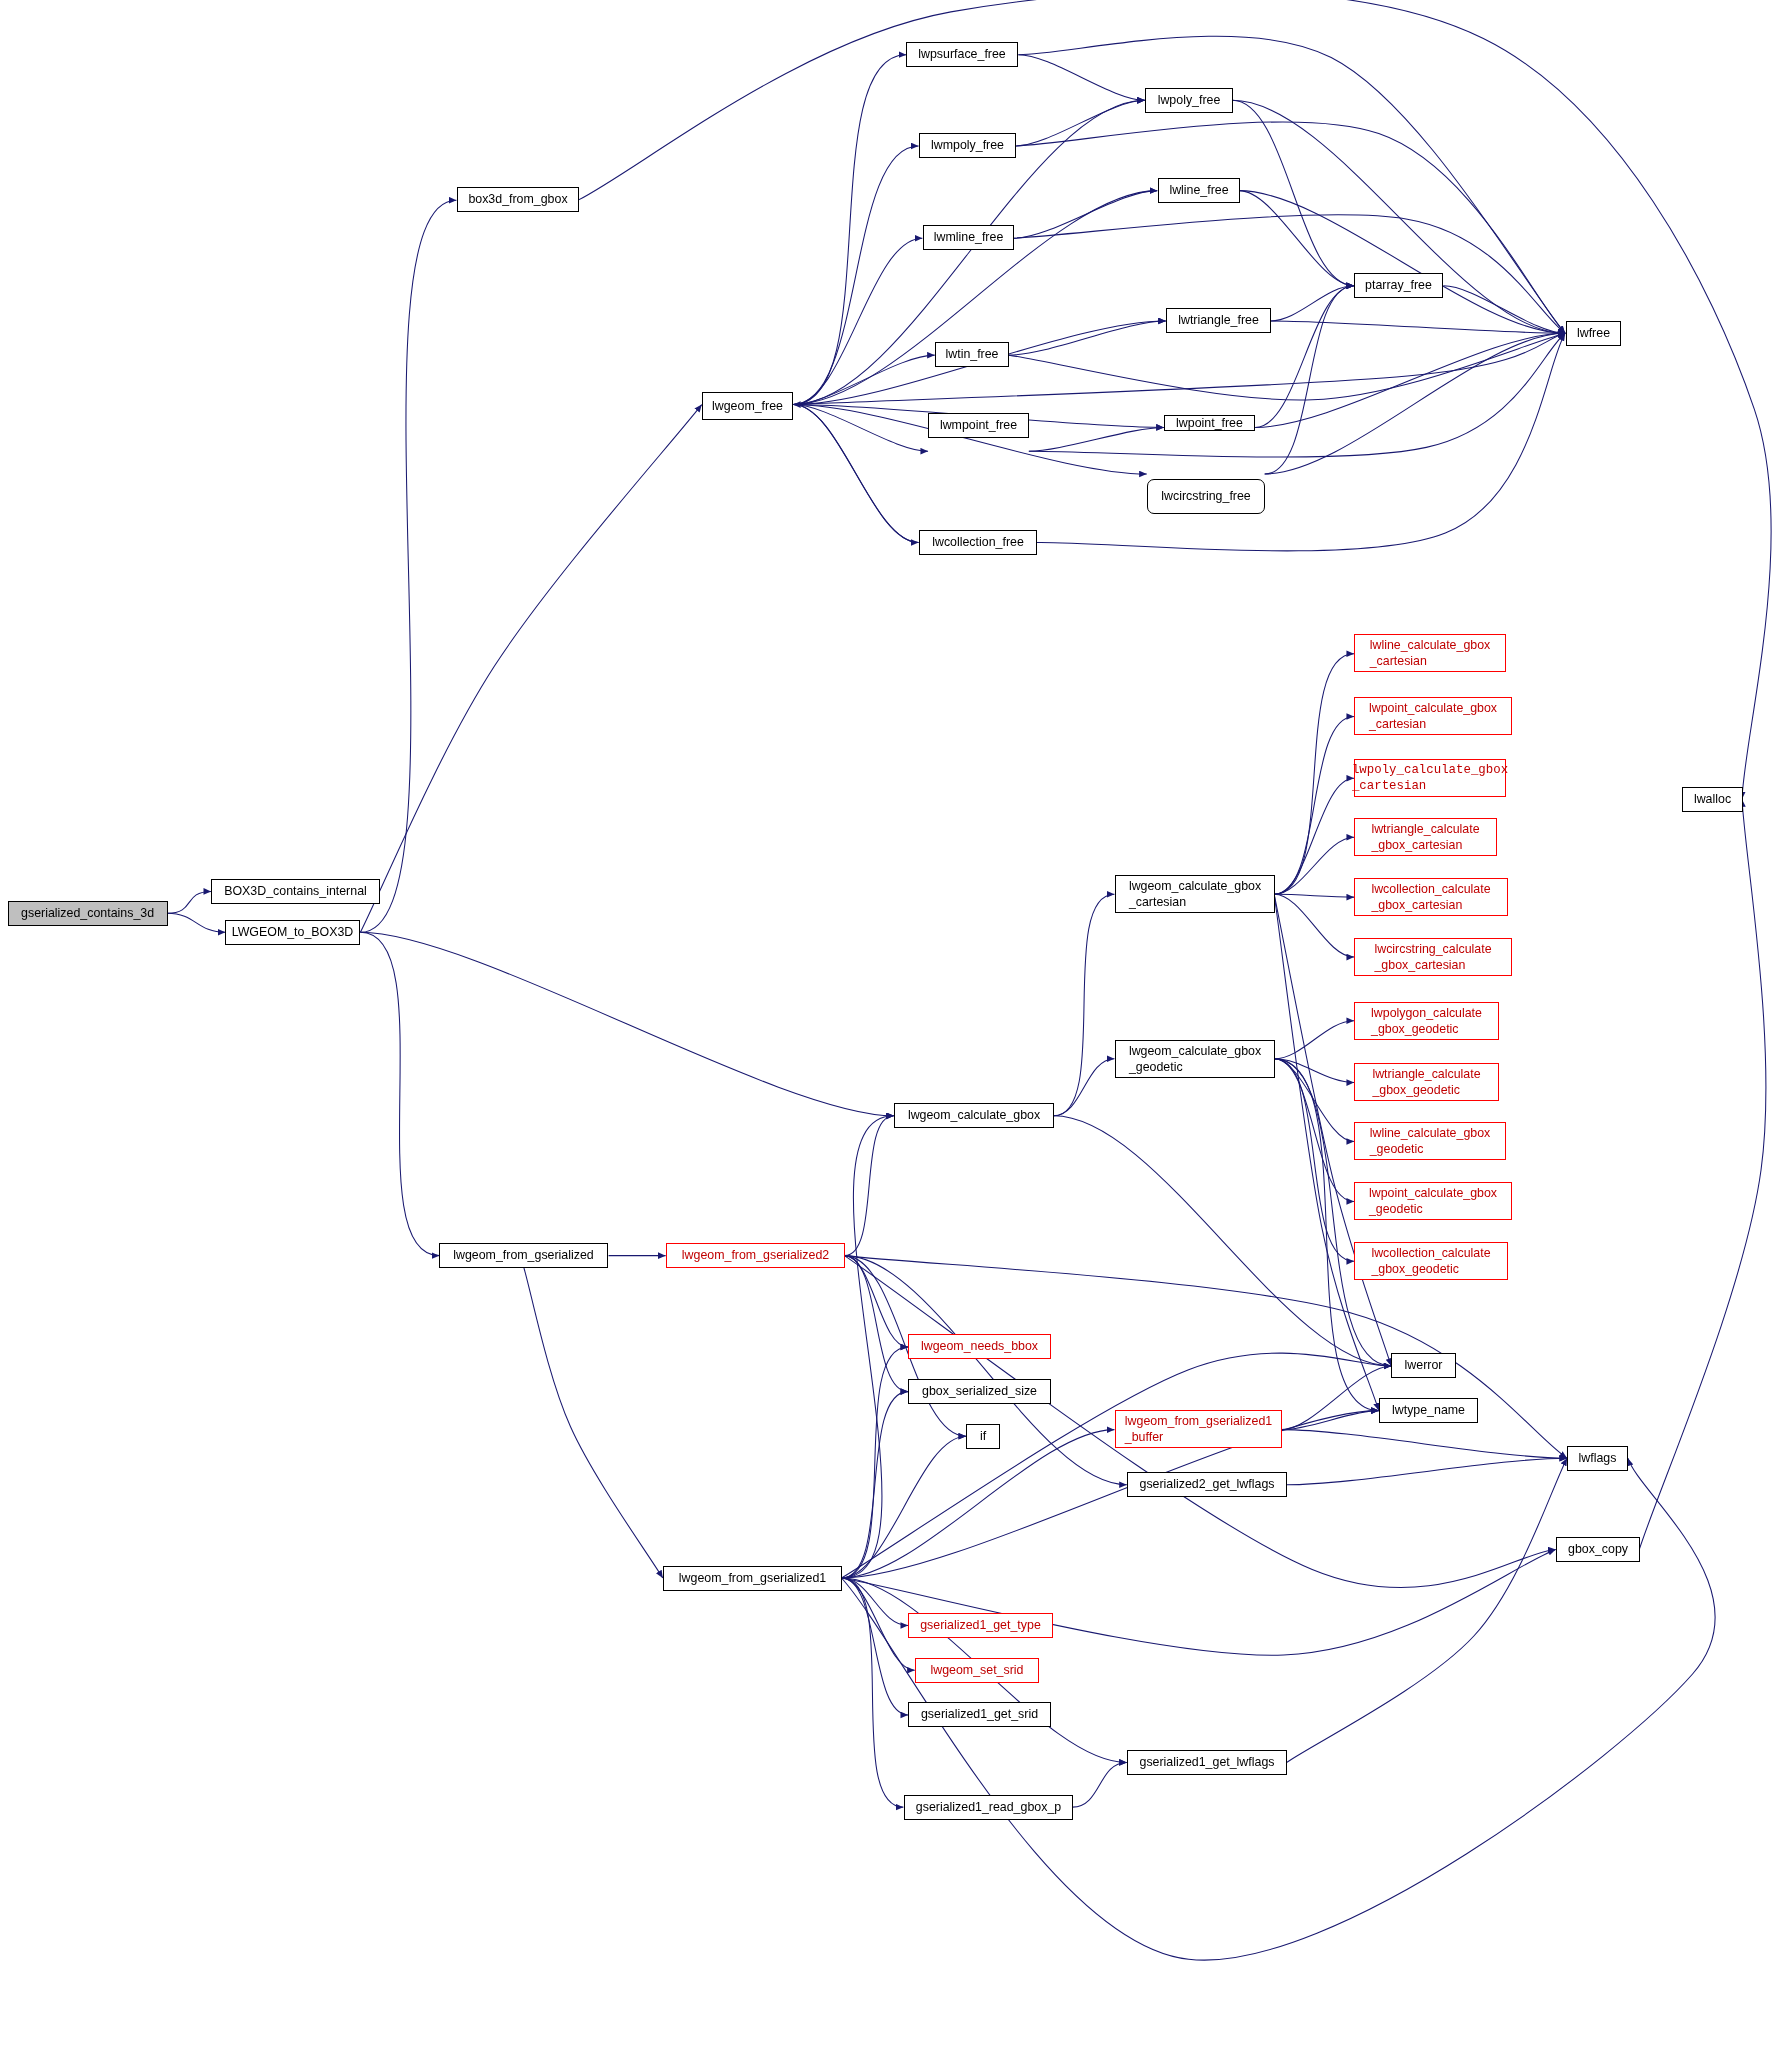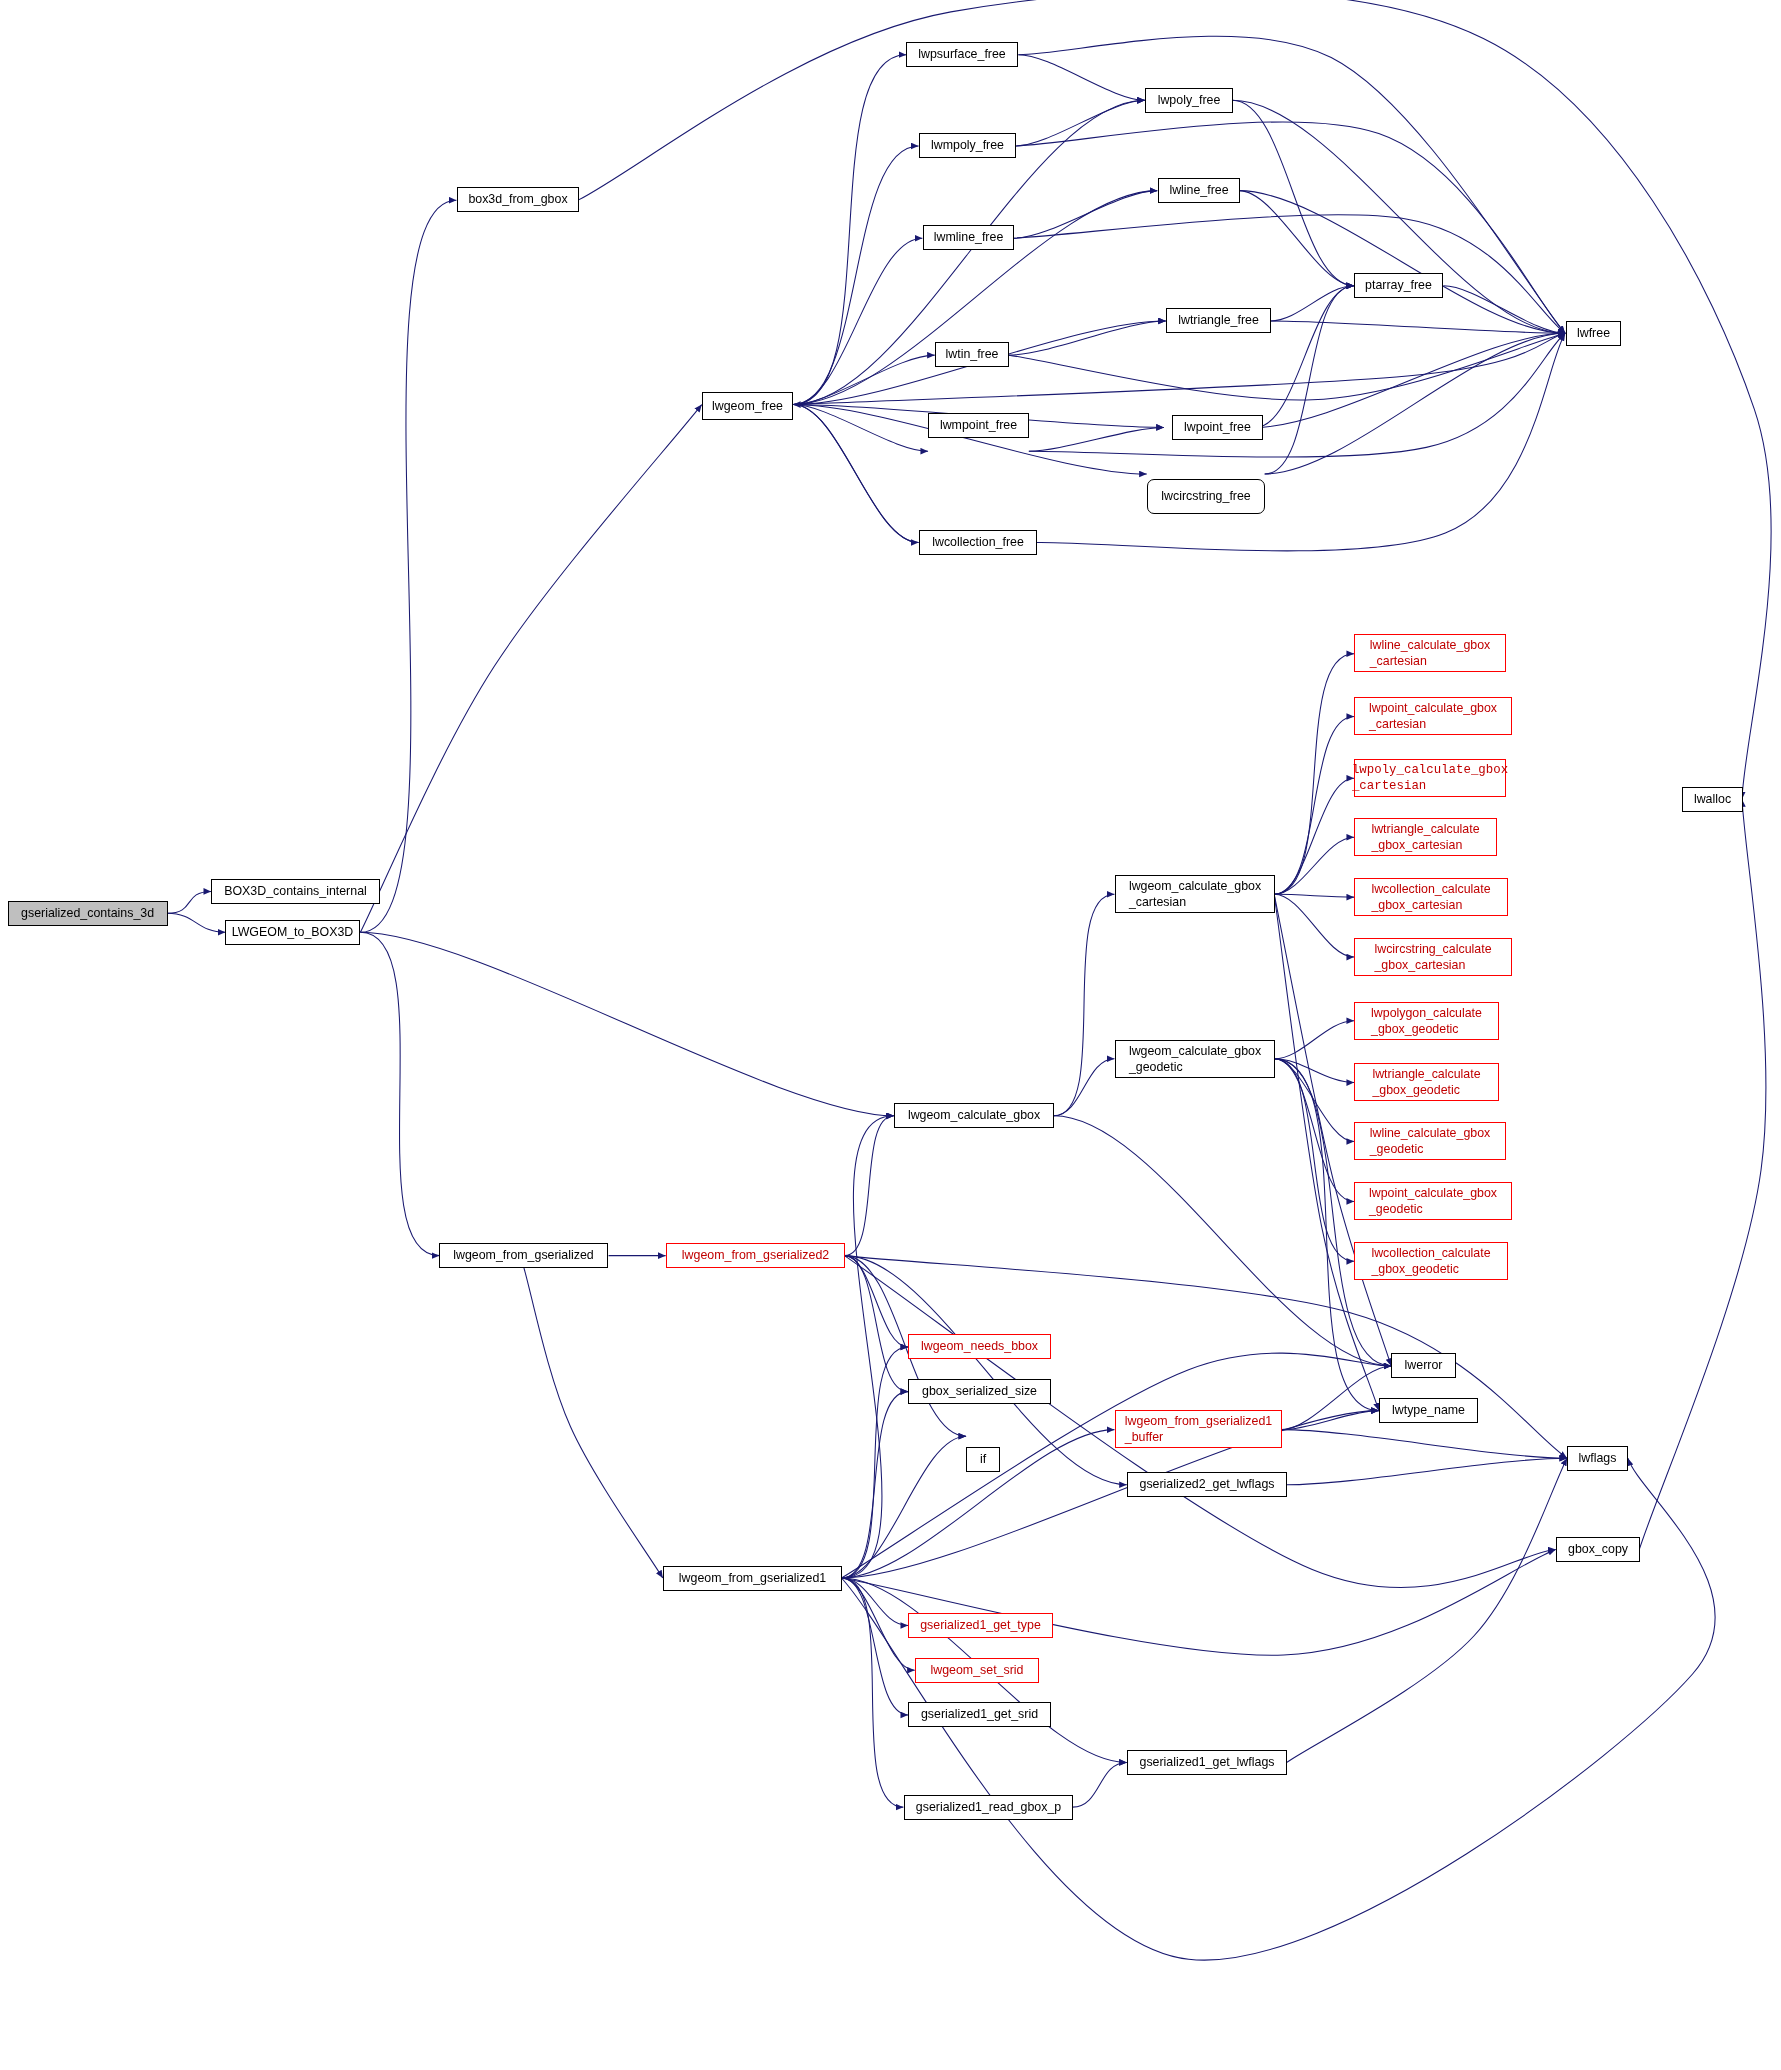--- a/index.html
+++ b/index.html
@@ -155,21 +155,21 @@
       <div class="node" style="left: 906px; top: 42px; width: 112px; height: 25px;">lwpsurface_free</div>
       <div class="node" style="left: 1145px; top: 88px; width: 88px; height: 25px;">lwpoly_free</div>
       <div class="node" style="left: 919px; top: 133px; width: 97px; height: 25px;">lwmpoly_free</div>
       <div class="node" style="left: 1158px; top: 178px; width: 82px; height: 25px;">lwline_free</div>
       <div class="node" style="left: 923px; top: 225px; width: 91px; height: 25px;">lwmline_free</div>
       <div class="node" style="left: 1354px; top: 273px; width: 89px; height: 25px;">ptarray_free</div>
       <div class="node" style="left: 1166px; top: 308px; width: 105px; height: 25px;">lwtriangle_free</div>
       <div class="node" style="left: 935px; top: 342px; width: 74px; height: 25px;">lwtin_free</div>
       <div class="node" style="left: 702px; top: 392px; width: 91px; height: 28px;">lwgeom_free</div>
       <div class="node" style="left: 1566px; top: 321px; width: 55px; height: 25px;">lwfree</div>
-      <div class="node" style="left: 1164px; top: 415px; width: 91px; height: 25px; margin-left: 8px;">lwpoint_free</div>
+      <div class="node" style="left: 1164px; top: 415px; width: 91px; height: 16px;">lwpoint_free</div>
       <div class="node" style="left: 928px; top: 413px; width: 101px; height: 25px;">lwmpoint_free</div>
       <div class="node" style="left: 1147px; top: 479px; width: 118px; height: 35px; border-radius: 7px;">lwcircstring_free</div>
       <div class="node" style="left: 919px; top: 530px; width: 118px; height: 25px;">lwcollection_free</div>
       <div class="node red" style="left: 1354px; top: 634px; width: 152px; height: 38px;">lwline_calculate_gbox
 _cartesian</div>
       <div class="node red" style="left: 1354px; top: 697px; width: 158px; height: 38px;">lwpoint_calculate_gbox
 _cartesian</div>
       <div class="node red" style="left: 1354px; top: 759px; width: 152px; height: 38px; font-family: Liberation Mono, monospace;">lwpoly_calculate_gbox
 _cartesian</div>
       <div class="node red" style="left: 1354px; top: 818px; width: 143px; height: 38px;">lwtriangle_calculate
@@ -191,21 +191,21 @@
       <div class="node red" style="left: 1354px; top: 1182px; width: 158px; height: 38px;">lwpoint_calculate_gbox
 _geodetic</div>
       <div class="node red" style="left: 1354px; top: 1242px; width: 154px; height: 38px;">lwcollection_calculate
 _gbox_geodetic</div>
       <div class="node" style="left: 894px; top: 1103px; width: 160px; height: 25px;">lwgeom_calculate_gbox</div>
       <div class="node" style="left: 1682px; top: 787px; width: 61px; height: 25px;">lwalloc</div>
       <div class="node" style="left: 439px; top: 1243px; width: 169px; height: 25px;">lwgeom_from_gserialized</div>
       <div class="node red" style="left: 666px; top: 1243px; width: 179px; height: 25px;">lwgeom_from_gserialized2</div>
       <div class="node red" style="left: 908px; top: 1334px; width: 143px; height: 25px;">lwgeom_needs_bbox</div>
       <div class="node" style="left: 908px; top: 1379px; width: 143px; height: 25px;">gbox_serialized_size</div>
-      <div class="node" style="left: 966px; top: 1424px; width: 34px; height: 25px; margin-top: 23px;">if</div>
+      <div class="node" style="left: 966px; top: 1424px; width: 34px; height: 25px;">if</div>
       <div class="node" style="left: 1391px; top: 1353px; width: 65px; height: 25px;">lwerror</div>
       <div class="node" style="left: 1379px; top: 1398px; width: 99px; height: 25px;">lwtype_name</div>
       <div class="node red" style="left: 1115px; top: 1410px; width: 167px; height: 38px;">lwgeom_from_gserialized1
 _buffer</div>
       <div class="node" style="left: 1127px; top: 1472px; width: 160px; height: 25px;">gserialized2_get_lwflags</div>
       <div class="node" style="left: 1567px; top: 1446px; width: 61px; height: 25px;">lwflags</div>
       <div class="node" style="left: 1556px; top: 1537px; width: 84px; height: 25px;">gbox_copy</div>
       <div class="node" style="left: 663px; top: 1566px; width: 179px; height: 25px;">lwgeom_from_gserialized1</div>
       <div class="node red" style="left: 908px; top: 1613px; width: 145px; height: 25px;">gserialized1_get_type</div>
       <div class="node red" style="left: 915px; top: 1658px; width: 124px; height: 25px;">lwgeom_set_srid</div>

